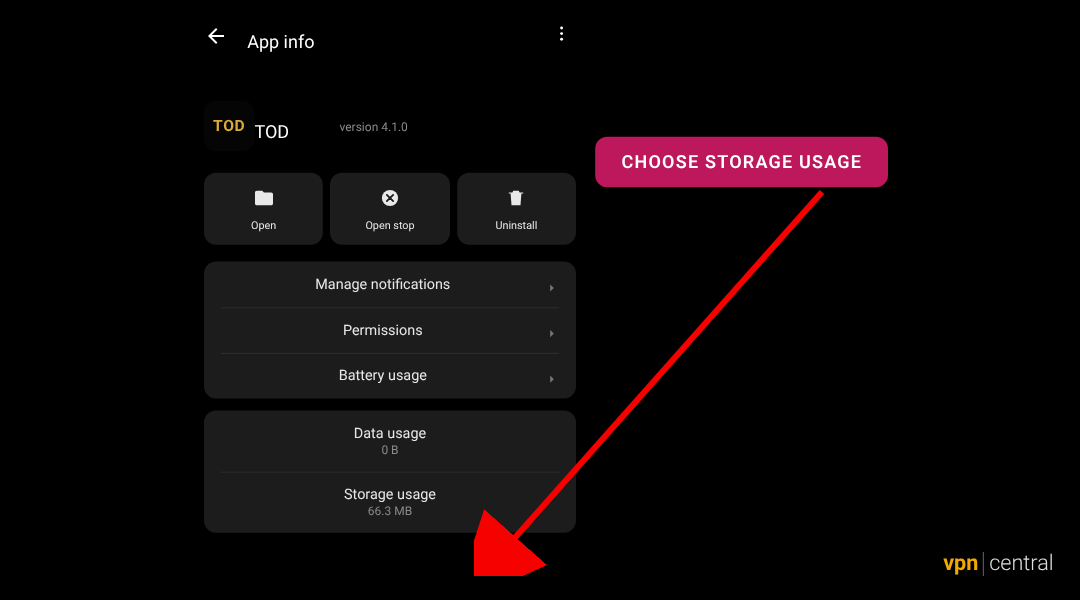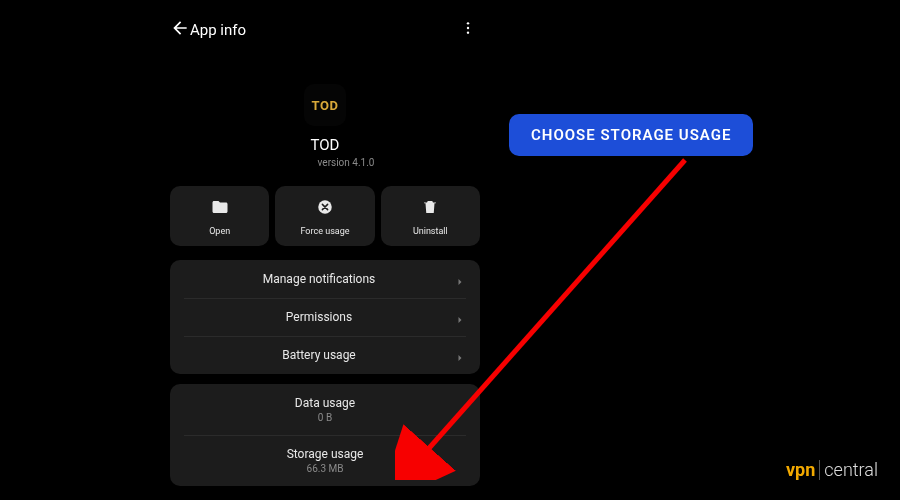--- a/index.html
+++ b/index.html
@@ -1,39 +1,39 @@
 <!DOCTYPE html>
 <html><head>
 <meta charset="utf-8">
 <style>
   * { margin: 0; padding: 0; box-sizing: border-box; font-family: -apple-system, BlinkMacSystemFont, "Segoe UI", Roboto, sans-serif; }
   body { width: 900px; height: 500px; background: #000; position: relative; overflow: hidden; }
   .phone-panel { position: absolute; left: 170px; top: 12px; width: 310px; }
-  .header { display: flex; align-items: center; padding: 4px 0 10px 0; }
+  .header { display: flex; align-items: flex-end; gap: 16px; padding: 4px 0 10px 0; }
   .title { color: #fff; font-size: 15px; font-weight: 400; }
   .more-btn { margin-left: auto; padding: 4px; }
-  .app-block { display: flex; flex-direction: column; align-items: center; margin: 30px 0 18px; }
+  .app-block { display: flex; flex-direction: row; align-items: center; margin: 30px 0 18px; }
   .app-icon { width: 42px; height: 42px; border-radius: 10px; background: #050505; display: flex; align-items: center; justify-content: center; }
   .app-icon-text { color: #d9a93a; font-weight: 700; font-size: 13px; letter-spacing: 0.5px; }
   .app-name { color: #fff; font-size: 15px; margin-top: 10px; }
   .app-version { color: #8a8a8a; font-size: 10px; margin-top: 3px; margin-left: 42px; }
   .action-row { display: flex; gap: 6px; margin-bottom: 14px; }
   .action-btn { flex: 1; background: #1c1c1c; border-radius: 10px; display: flex; flex-direction: column; align-items: center; justify-content: center; padding: 12px 4px 10px; cursor: pointer; }
   .action-btn svg { fill: #e8e8e8; }
   .action-label { color: #e8e8e8; font-size: 9px; margin-top: 6px; }
   .card { background: #1c1c1c; border-radius: 10px; margin-bottom: 10px; }
   .row { display: flex; align-items: center; padding: 12px 14px; cursor: pointer; position: relative; text-align: center; }
   .row + .row::before { content: ""; position: absolute; top: 0; left: 14px; right: 14px; height: 1px; background: #2b2b2b; }
   .row-text { display: flex; flex-direction: column; flex: 1; }
   .row-label { color: #e8e8e8; font-size: 12px; }
   .row-sub { font-size: 10px; margin-top: 2px; }
   .sub-allow { color: #3a8ee6; }
   .sub-grey { color: #8a8a8a; }
   .chevron { width: 12px; height: 12px; }
-  .callout { position: absolute; left: 509px; top: 114px; background: #1d4ed8; color: #fff; border-radius: 10px; padding: 12px 22px; font-size: 15px; font-weight: 600; letter-spacing: 1px; }
+  .callout { position: absolute; left: 496px; top: 114px; background: #be185d; color: #fff; border-radius: 10px; padding: 12px 22px; font-size: 15px; font-weight: 600; letter-spacing: 1px; }
   .arrow-svg { position: absolute; left: 395px; top: 150px; pointer-events: none; }
   .watermark { position: absolute; right: 22px; bottom: 20px; display: flex; align-items: baseline; gap: 2px; }
   .wm-vpn { color: #f2a900; font-weight: 700; font-size: 18px; }
   .wm-central { color: #ddd; font-weight: 300; font-size: 18px; }
   .wm-divider { width: 1px; height: 20px; background: #555; margin: 0 2px; align-self: center; }
 </style>
 </head>
 <body>
 
 <div class="phone-panel">
@@ -71,21 +71,21 @@
       </span>
       <span class="action-label">Open</span>
     </div>
     <div class="action-btn">
       <span>
         <svg width="18" height="18" viewBox="0 0 24 24">
             <circle cx="12" cy="12" r="9"></circle>
             <path fill="#1c1c1c" d="M15.5 8.5l-7 7M8.5 8.5l7 7" stroke="#1c1c1c" stroke-width="2" stroke-linecap="round"></path>
           </svg>
       </span>
-      <span class="action-label">Force usage</span>
+      <span class="action-label">Open stop</span>
     </div>
     <div class="action-btn">
       <span>
         <svg width="18" height="18" viewBox="0 0 24 24">
             <path d="M6 7h12l-1 13H7L6 7zm3-3h6l1 2H8l1-2zM4 6h16v1H4z"></path>
           </svg>
       </span>
       <span class="action-label">Uninstall</span>
     </div>
   </div>

